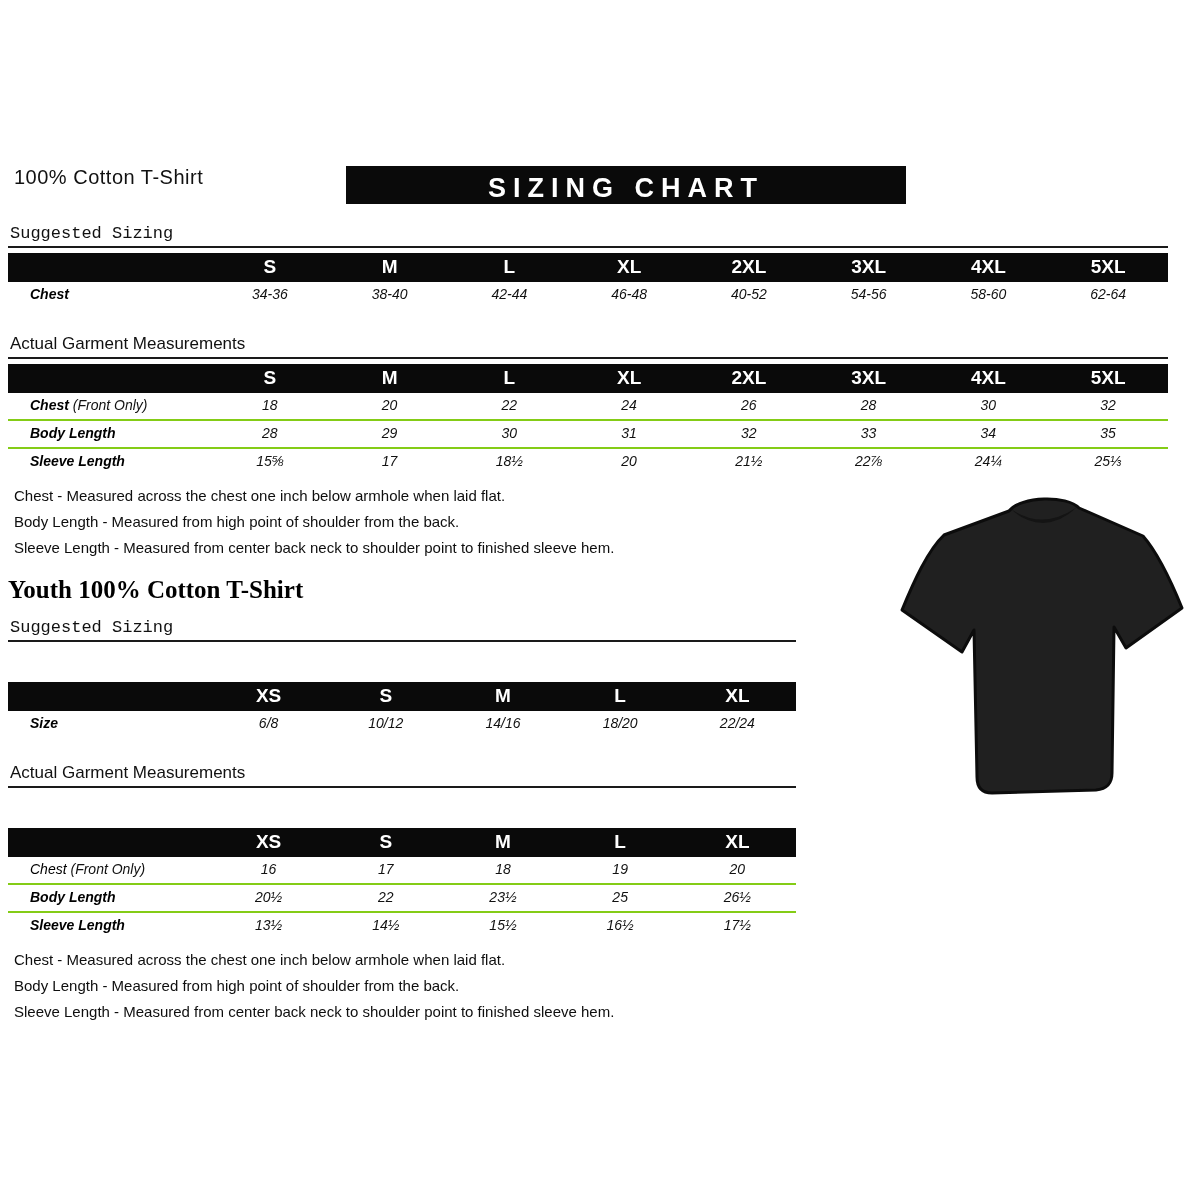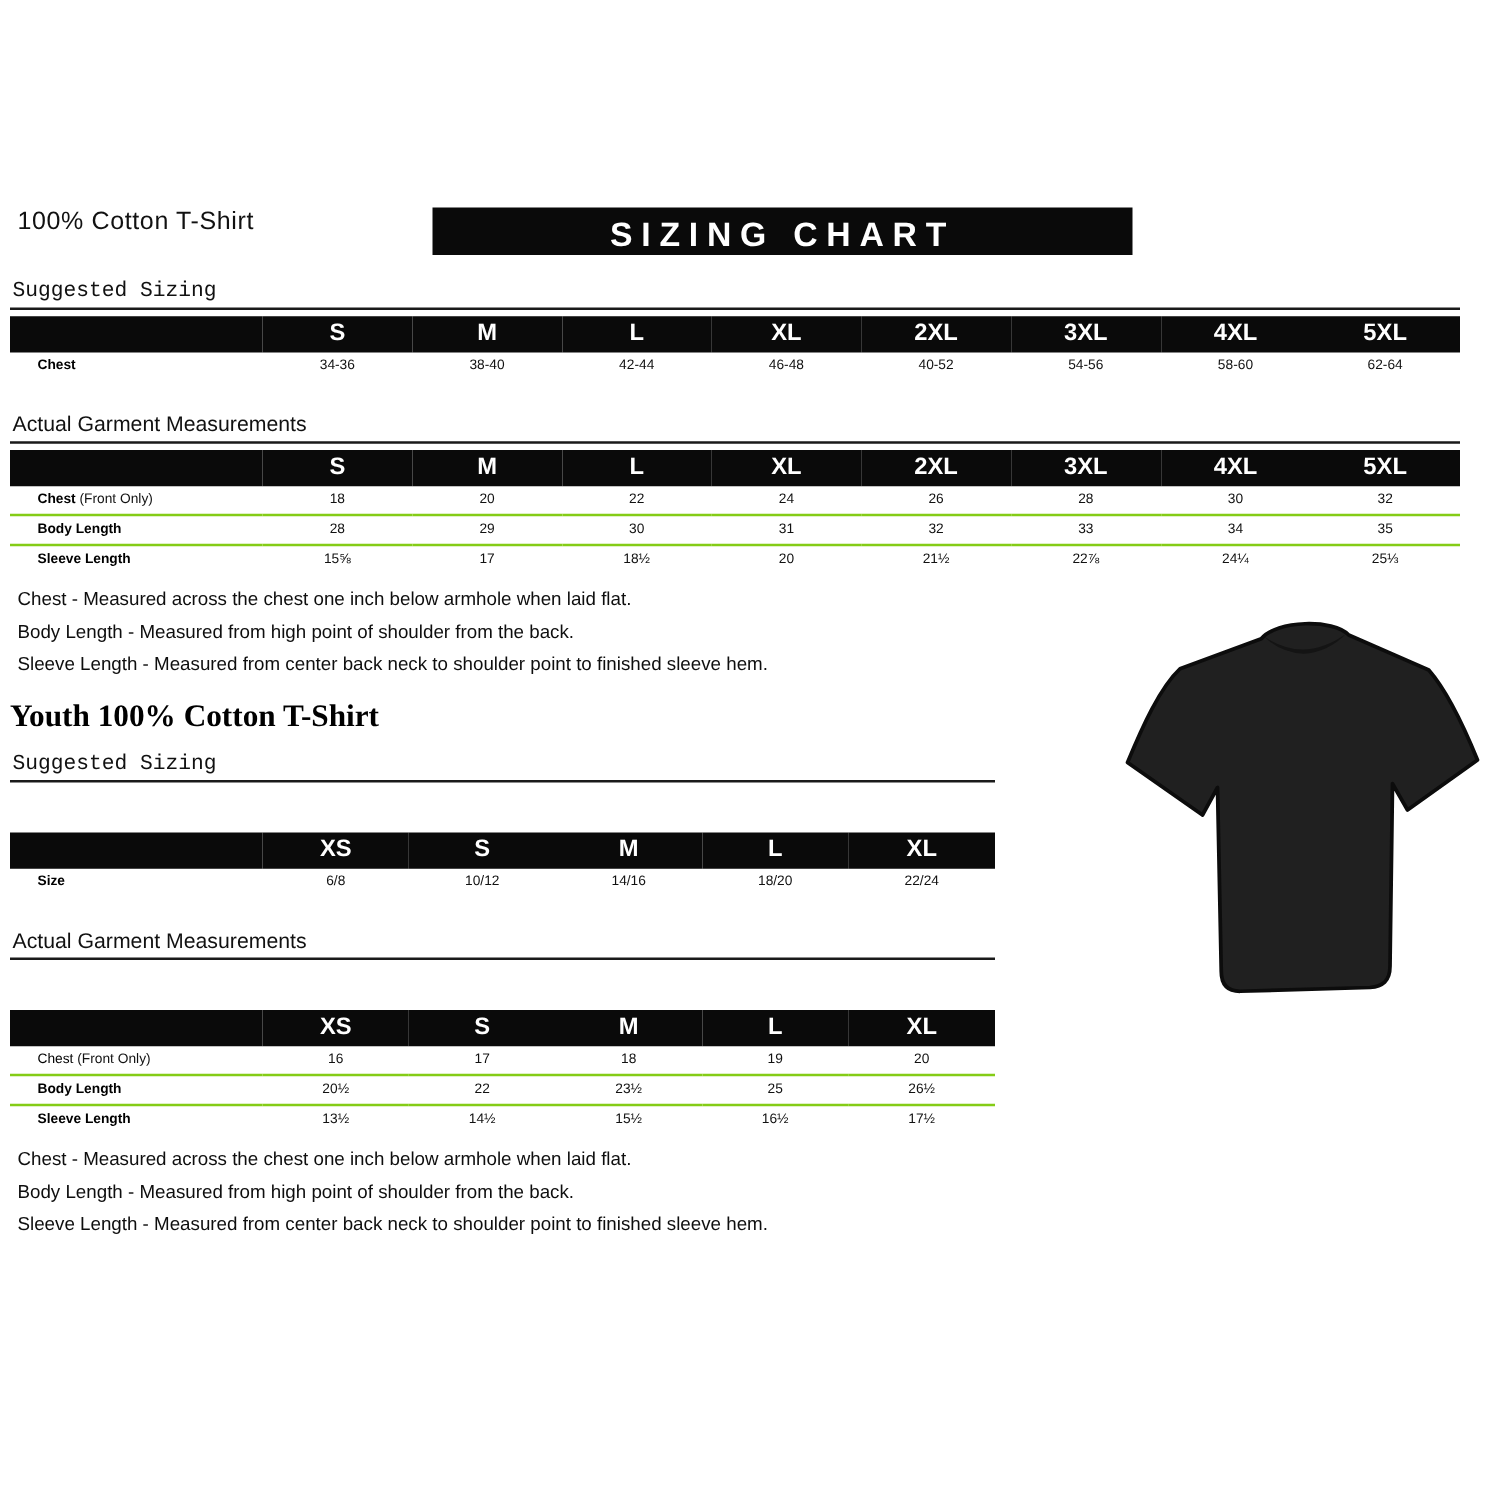--- a/index.html
+++ b/index.html
@@ -59,24 +59,25 @@
 
   .tbl th {
     background: #0a0a0a;
     color: #fff;
     font-weight: 700;
     font-size: 19px;
     text-align: center;
     padding: 3px 0 4px;
   }
   .tbl td {
-    font-size: 11px;
+    font-size: 14px;
     text-align: center;
     padding: 4px 0 6px;
     color: #111;
+    font-style: italic;
   }
   .tbl td.lbl { text-align: left; padding-left: 22px; }
   .tbl td.lbl .rl { font-weight: 700; color: #000; }
   .tbl td.lbl.light .rl { font-weight: 400; }
   .tbl td.lbl .rs { font-weight: 400; }
   .tbl tbody tr + tr td { border-top: 2px solid #84cc16; }
 
   .notes { margin-top: 12px; }
   .notes p { font-size: 15px; color: #0e0e0e; margin: 9px 0 9px 6px; }
 

